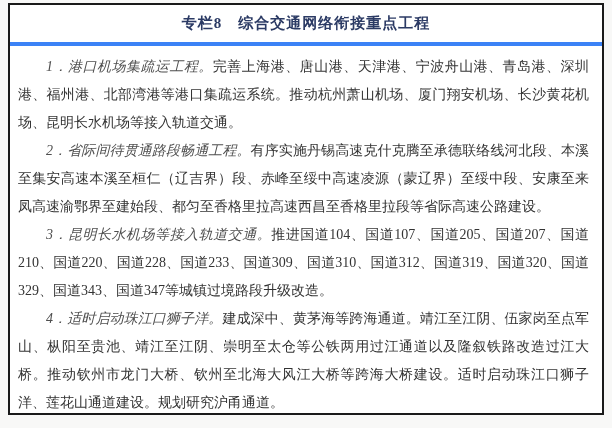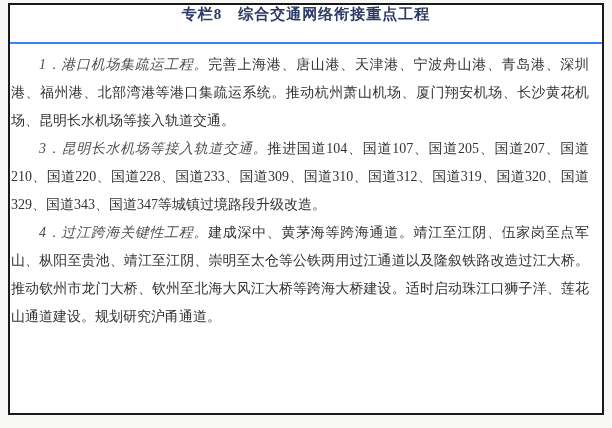--- a/index.html
+++ b/index.html
@@ -20,33 +20,33 @@
     left: 8px;
     top: 3px;
     width: 592px;
     height: 408px;
     background: #ffffff;
     border: 2px solid #1a1a1a;
     box-sizing: content-box;
   }
   .column-header {
     height: 37px;
-    border-bottom: 2px solid #3b82f6;
+    border-bottom: 4px solid #3b82f6;
     display: flex;
-    align-items: flex-start;
+    align-items: center;
     justify-content: center;
   }
   .column-title {
     font-size: 15px;
     font-weight: bold;
     color: #2b3a64;
     letter-spacing: 1px;
   }
   .column-body {
-    padding: 7px 13px 0 1px;
+    padding: 7px 13px 0 8px;
   }
   .para {
     margin: 0;
     text-indent: 2em;
     text-align: justify;
     font-size: 14px;
     line-height: 28px;
     color: #333333;
   }
   .lead {
@@ -66,24 +66,27 @@
     <div class="column-header">
       <span class="column-title">专栏8　综合交通网络衔接重点工程</span>
     </div>
 
     <div class="column-body">
 
       <p class="para">
         <span class="lead">1．</span><span class="lead">港口机场集疏运工程。</span><span class="body-run">完善上海港、唐山港、天津港、宁波舟山港、青岛港、深圳港、福州港、北部湾港等港口集疏运系统。推动杭州萧山机场、厦门翔安机场、长沙黄花机场、昆明长水机场等接入轨道交通。</span>
       </p>
 
+      <p class="para">
+        <span class="lead">2．</span><span class="lead">省际间待贯通路段畅通工程。</span><span class="body-run">有序实施丹锡高速克什克腾至承德联络线河北段、本溪至集安高速本溪至桓仁（辽吉界）段、赤峰至绥中高速凌源（蒙辽界）至绥中段、安康至来凤高速渝鄂界至建始段、都匀至香格里拉高速西昌至香格里拉段等省际高速公路建设。</span>
+      </p>
 
       <p class="para">
         <span class="lead">3．</span><span class="lead">昆明长水机场等接入轨道交通。</span><span class="body-run">推进国道104、国道107、国道205、国道207、国道210、国道220、国道228、国道233、国道309、国道310、国道312、国道319、国道320、国道329、国道343、国道347等城镇过境路段升级改造。</span>
       </p>
 
       <p class="para">
-        <span class="lead">4．</span><span class="lead">过江跨海关键性工程。</span><span class="body-run">建成深中、黄茅海等跨海通道。靖江至江阴、伍家岗至点军山、枞阳至贵池、靖江至江阴、崇明至太仓等公铁两用过江通道以及隆叙铁路改造过江大桥。推动钦州市龙门大桥、钦州至北海大风江大桥等跨海大桥建设。适时启动珠江口狮子洋、莲花山通道建设。规划研究沪甬通道。</span>
+        <span class="lead">4．</span><span class="lead">适时启动珠江口狮子洋。</span><span class="body-run">建成深中、黄茅海等跨海通道。靖江至江阴、伍家岗至点军山、枞阳至贵池、靖江至江阴、崇明至太仓等公铁两用过江通道以及隆叙铁路改造过江大桥。推动钦州市龙门大桥、钦州至北海大风江大桥等跨海大桥建设。适时启动珠江口狮子洋、莲花山通道建设。规划研究沪甬通道。</span>
       </p>
 
     </div>
   </div>
 </div>
 
 </body></html>

